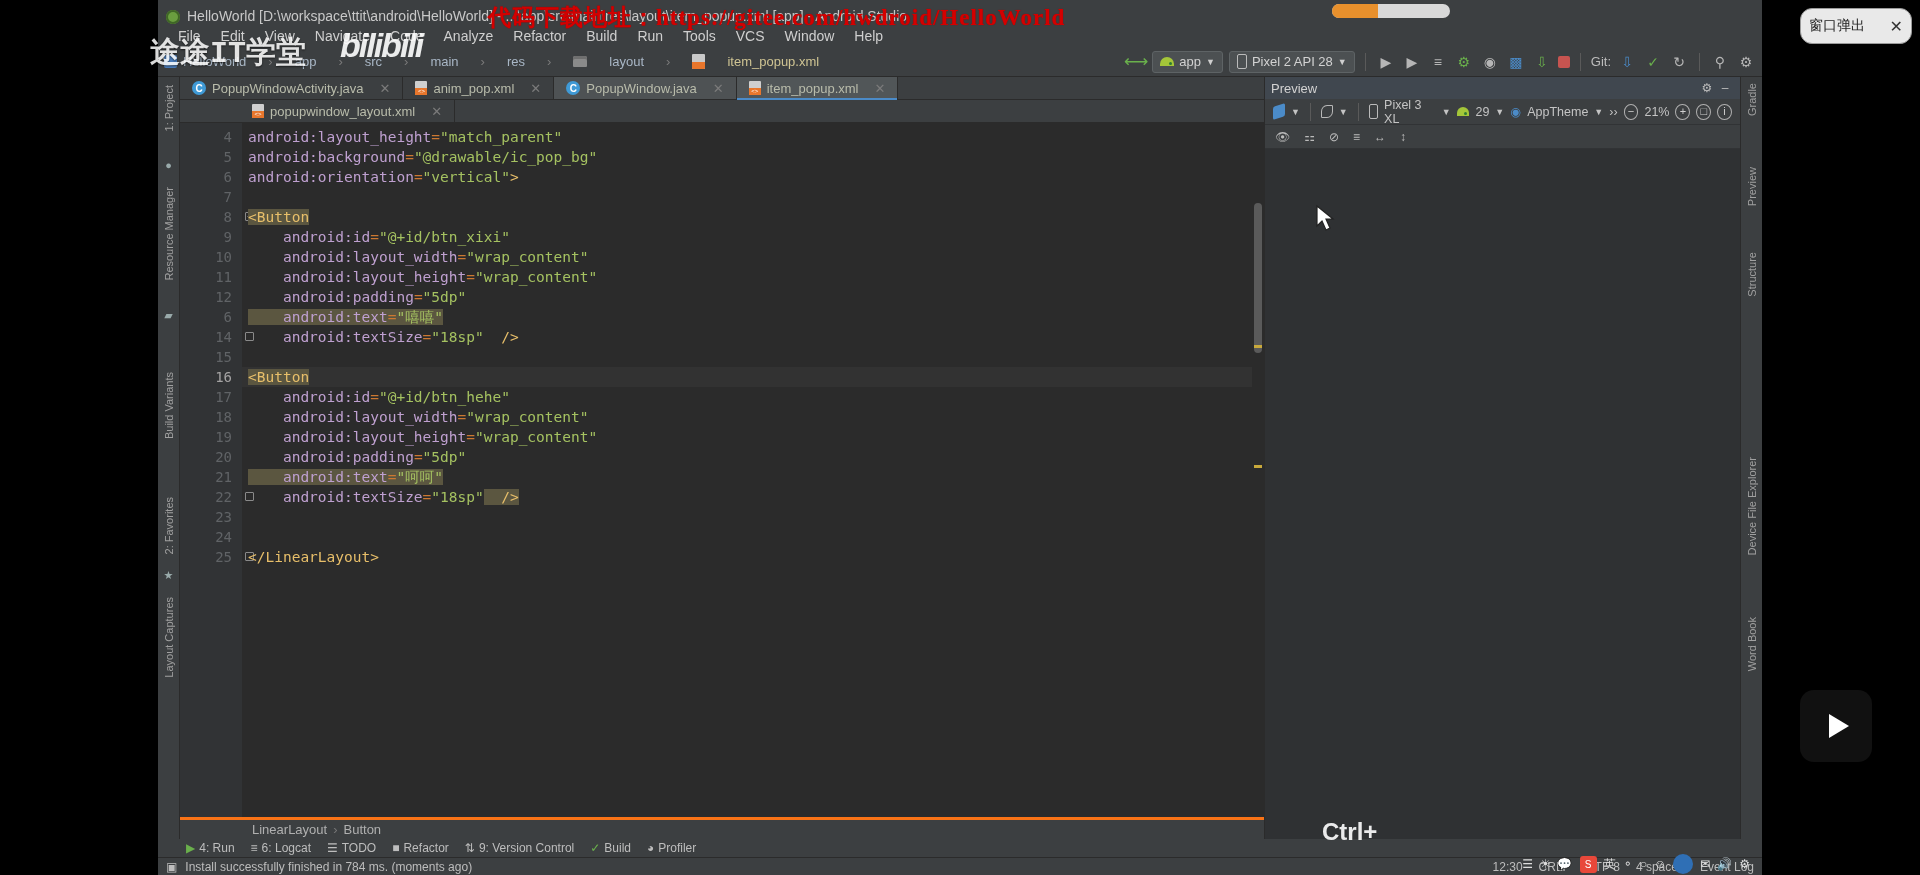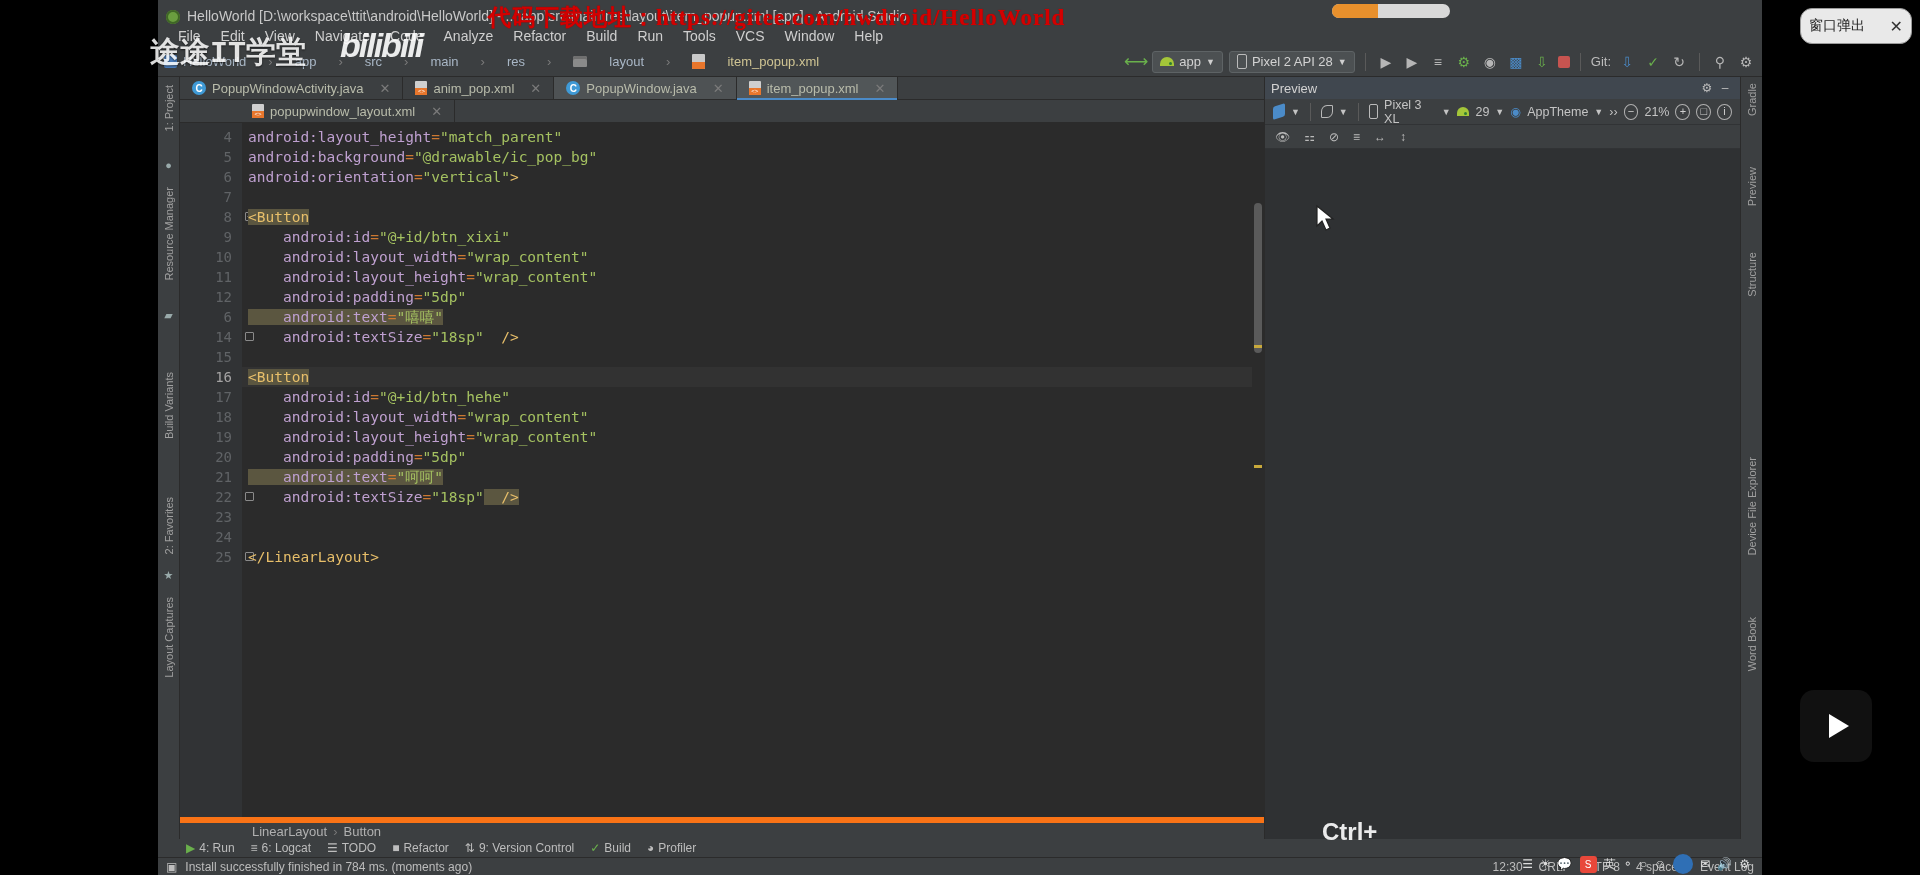--- a/index.html
+++ b/index.html
@@ -98,21 +98,21 @@
   .k-str  { color:#a5c261; }
   .k-punc { color:#cc7832; }
   .hl     { background:#5b5640; }
 
   .scroll-v { position:absolute; right:0; top:0; width:12px; bottom:0; background:#2b2b2b; }
   .scroll-thumb { position:absolute; right:2px; top:80px; width:8px; height:150px; background:#5a5a5a; border-radius:4px;}
   .mark { position:absolute; right:2px; width:8px; height:3px; background:#c8a93c; }
 
   
   .code-crumb { height:22px; background:#3c3f41; display:flex; align-items:center; gap:6px;
-                padding-left:72px; font-size:13px; color:#b0b0b0; border-top:6px solid #f97316;}
+                padding-left:72px; font-size:13px; color:#b0b0b0; border-top:3px solid #f97316;}
   .code-crumb .sep { color:#777; }
 
   
   .dt-tabs { height:24px; background:#3c3f41; display:flex; align-items:stretch; font-size:13px; }
   .dt-tab { padding:0 14px; display:flex; align-items:center; color:#b9b9b9; position:relative;}
   .dt-tab.active { color:#ffffff; }
   .dt-tab.active:after{content:"";position:absolute;left:6px;right:6px;bottom:0;height:2px;background:#4b8bc8;}
 
   
   .preview { width:476px; flex:none; display:flex; flex-direction:column; background:#3c3f41;

